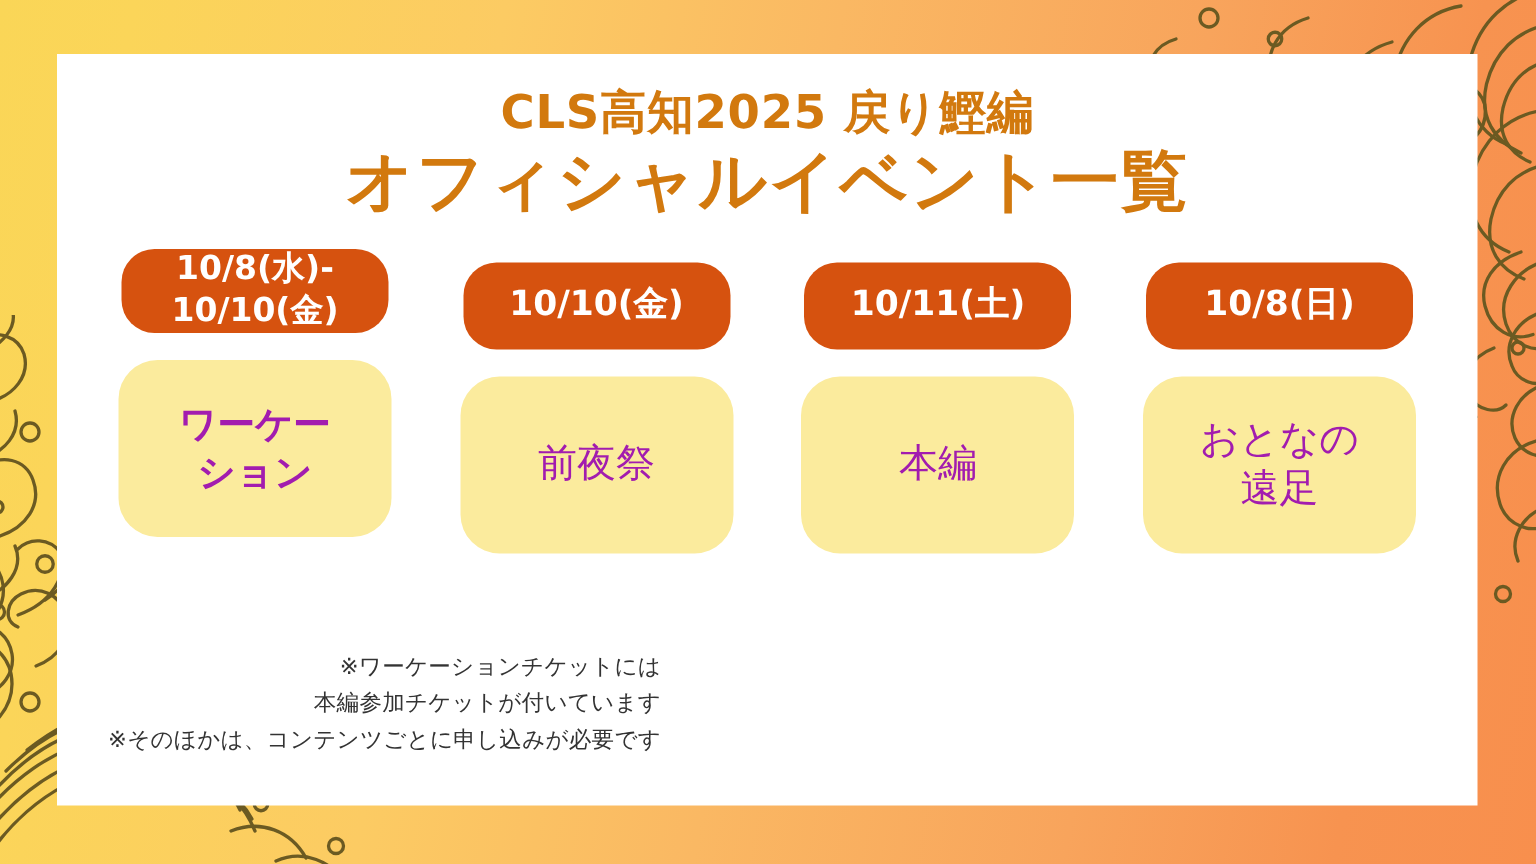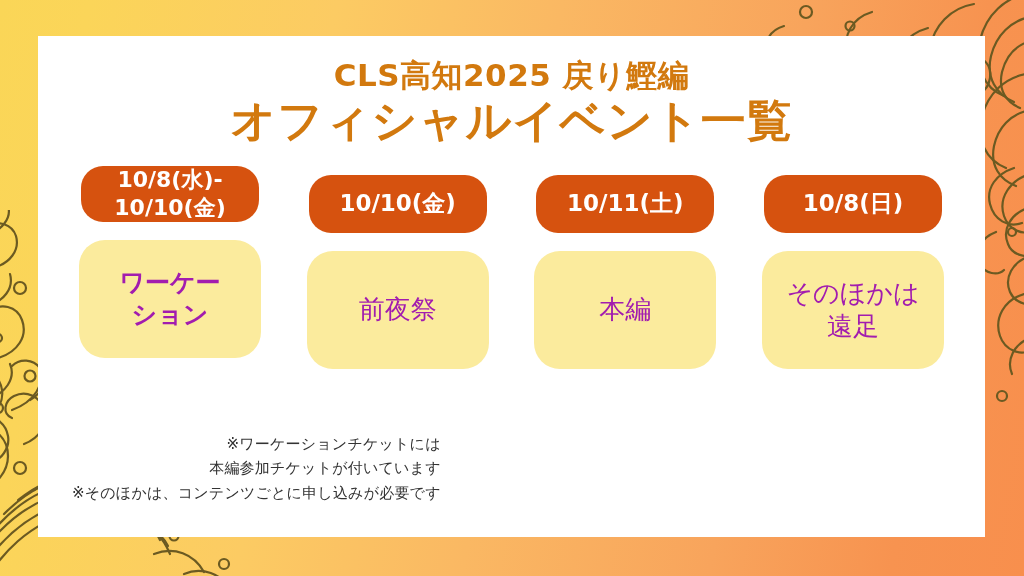--- a/index.html
+++ b/index.html
@@ -276,21 +276,21 @@
       <div class="col">
         <div class="date-badge one-line">10/11(土)</div>
         <div class="gap-1"></div>
         <div class="event-card">本編</div>
         <div class="gap-2"></div>
       </div>
 
       <div class="col">
         <div class="date-badge one-line">10/8(日)</div>
         <div class="gap-1"></div>
-        <div class="event-card">そのほかは
+        <div class="event-card">おとなの
 遠足</div>
       </div>
 
     </div>
 
     <div id="notes">
       <div>※ワーケーションチケットには</div>
       <div>本編参加チケットが付いています</div>
       <div>※そのほかは、コンテンツごとに申し込みが必要です</div>
     </div>

